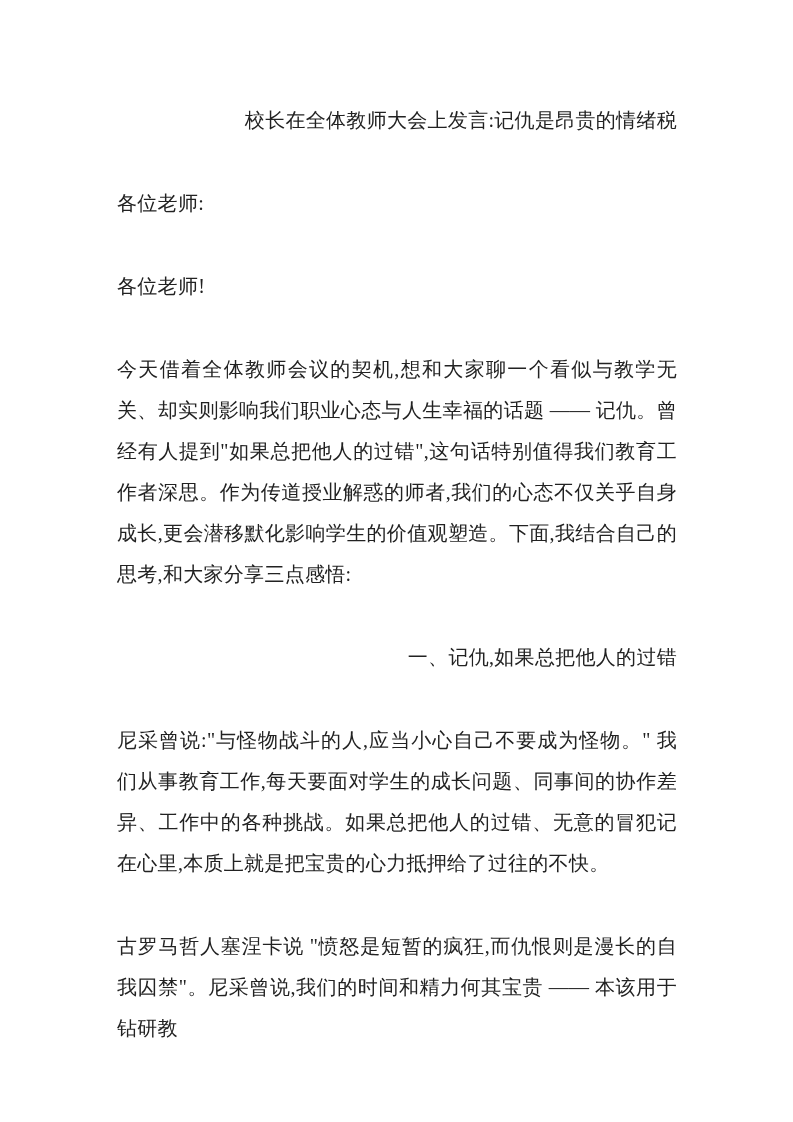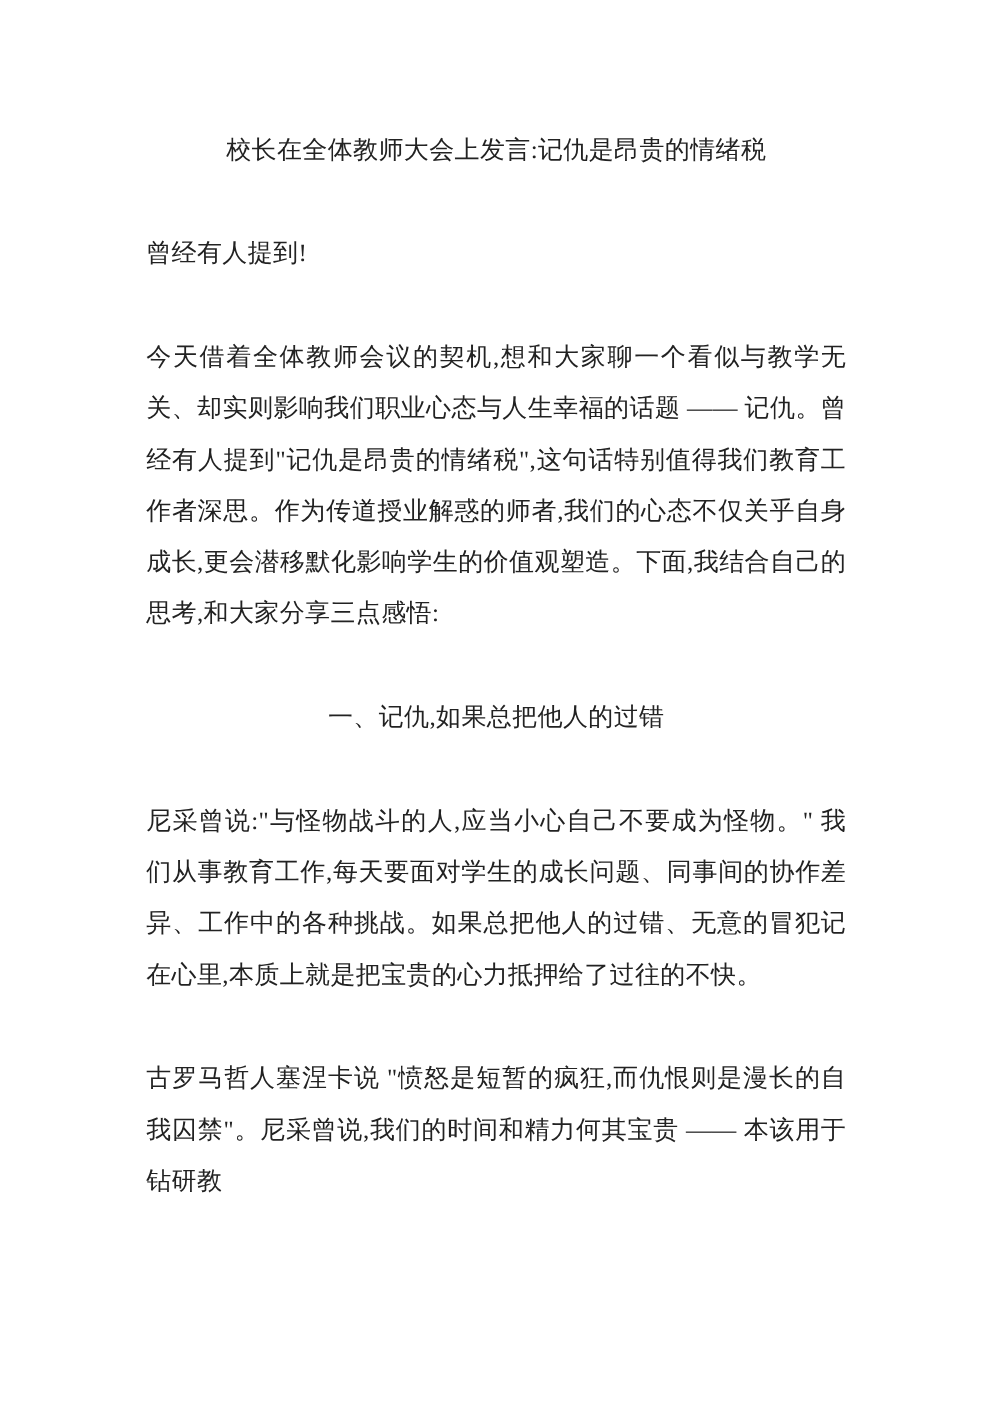--- a/index.html
+++ b/index.html
@@ -24,26 +24,27 @@
     margin: 0 0 42px 0;
     font-size: 20px;
     line-height: 41px;
     color: #222222;
     text-align: justify;
     letter-spacing: 0.3px;
     word-break: break-all;
   }
   .block.title,
   .block.heading {
-    text-align: center;
+    text-align: right;
   }
 </style>
 </head>
 <body>
 
 <div class="page" id="doc">
     <p class="block title">校长在全体教师大会上发言:记仇是昂贵的情绪税</p>
-    <p class="block paragraph">曾经有人提到!</p>
-    <p class="block paragraph">今天借着全体教师会议的契机,想和大家聊一个看似与教学无关、却实则影响我们职业心态与人生幸福的话题 —— 记仇。曾经有人提到"记仇是昂贵的情绪税",这句话特别值得我们教育工作者深思。作为传道授业解惑的师者,我们的心态不仅关乎自身成长,更会潜移默化影响学生的价值观塑造。下面,我结合自己的思考,和大家分享三点感悟:</p>
+    <p class="block paragraph">各位老师:</p>
+    <p class="block paragraph">各位老师!</p>
+    <p class="block paragraph">今天借着全体教师会议的契机,想和大家聊一个看似与教学无关、却实则影响我们职业心态与人生幸福的话题 —— 记仇。曾经有人提到"如果总把他人的过错",这句话特别值得我们教育工作者深思。作为传道授业解惑的师者,我们的心态不仅关乎自身成长,更会潜移默化影响学生的价值观塑造。下面,我结合自己的思考,和大家分享三点感悟:</p>
     <p class="block heading">一、记仇,如果总把他人的过错</p>
     <p class="block paragraph">尼采曾说:"与怪物战斗的人,应当小心自己不要成为怪物。" 我们从事教育工作,每天要面对学生的成长问题、同事间的协作差异、工作中的各种挑战。如果总把他人的过错、无意的冒犯记在心里,本质上就是把宝贵的心力抵押给了过往的不快。</p>
     <p class="block paragraph">古罗马哲人塞涅卡说 "愤怒是短暂的疯狂,而仇恨则是漫长的自我囚禁"。尼采曾说,我们的时间和精力何其宝贵 —— 本该用于钻研教</p>
   </div>
 
 </body></html>

